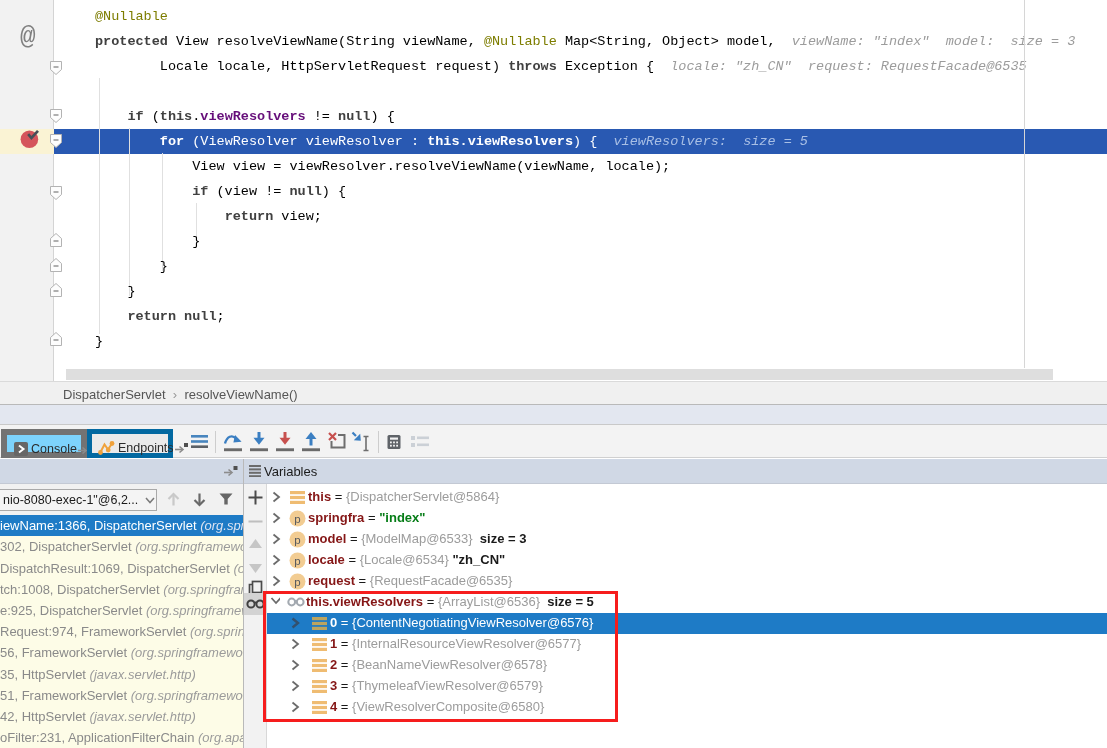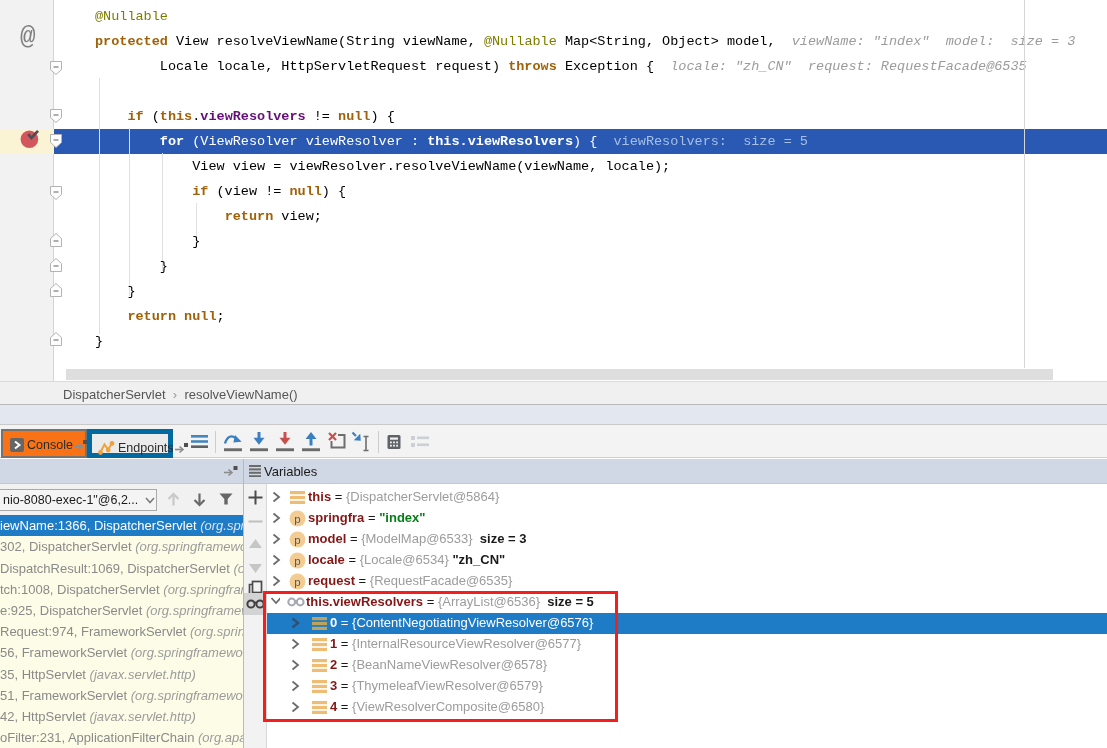--- a/index.html
+++ b/index.html
@@ -5,25 +5,25 @@
   * { margin:0; padding:0; box-sizing:border-box; }
   html,body { width:1107px; height:748px; overflow:hidden; background:#fff;
     font-family:"Liberation Sans", sans-serif; }
   #page { position:relative; width:1107px; height:748px; }
   .abs { position:absolute; }
   
   #editor { position:absolute; left:0; top:0; width:1107px; height:368px; background:#fff; }
   #gutter { position:absolute; left:0; top:0; width:54px; height:368px; background:#F2F2F2; border-right:1px solid #D4D4D4; }
   .line { position:absolute; left:95px; height:25px; line-height:25px; white-space:pre;
           font-family:"Liberation Mono", monospace; font-size:13.5px; color:#000; }
-  .kw  { color:#a16207; font-weight:bold; }
+  .kw  { color:#404040; font-weight:bold; }
   .mem { color:#660E7A; font-weight:bold; }
   .ann { color:#7D7D00; }
   .hint { color:#9C9C9C; font-style:italic; }
-  .bhint { color:#A8BFE5; }
+  .bhint { color:#A8BFE5; font-style:italic; }
   .guide { position:absolute; width:1px; background:#E0E0E0; }
   
   .fold { position:absolute; left:49px; width:14px; height:16px; }
   .frow { position:absolute; left:0; height:21px; line-height:21px; white-space:pre; color:#8A8A8A; }
   .frow i { color:#9B9B9B; }
   .vrow { position:absolute; left:41px; height:21px; line-height:21px; white-space:pre; color:#1A1A1A; }
   .vname { color:#851616; font-weight:bold; }
   .vval { color:#9C9C9C; }
   .vsz { color:#1A1A1A; font-weight:bold; }
   .chev { width:10px; height:13px; fill:none; stroke:#6B6B6B; stroke-width:1.8; }
@@ -107,21 +107,21 @@
 </div>
 
 <div class="abs" style="left:0;top:381px;width:1107px;height:24px;background:#F0F0F0;border-top:1px solid #DADADA;">
   <span class="abs" style="left:63px;top:5px;font-size:13px;color:#555;">DispatcherServlet&nbsp;&nbsp;<span style="color:#999;">›</span>&nbsp;&nbsp;resolveViewName()</span>
 </div>
 
 <div class="abs" style="left:0;top:404px;width:1107px;height:21px;background:#E3E7F0;border-top:1px solid #B9B9B9;border-bottom:1px solid #C9C9C9;"></div>
 
 <div class="abs" style="left:0;top:425px;width:1107px;height:33px;background:#F3F3F3;border-bottom:1px solid #D0D0D0;">
 
-  <div class="abs" style="left:1px;top:4px;width:86px;height:29px;background:#f97316;border:2px solid #737373;">
+  <div class="abs" style="left:1px;top:4px;width:86px;height:29px;background:#7dd3fc;border:6px solid #737373;">
     <svg class="abs" style="left:7px;top:7px;" width="14" height="14">
           <rect x="0" y="0" width="14" height="14" rx="2" fill="#666"></rect>
           <polyline points="5,3.5 9.5,7 5,10.5" fill="none" stroke="#fff" stroke-width="2"></polyline>
         </svg>
     <span class="abs" style="left:24px;top:7px;font-size:12.5px;color:#2B2B2B;">Console</span>
     <svg class="abs" style="left:71px;top:9px;" width="13" height="11">
           <line x1="0" y1="6.5" x2="7" y2="6.5" stroke="#8C8C8C" stroke-width="1.6"></line>
           <polyline points="4.5,3.5 8,6.5 4.5,9.5" fill="none" stroke="#8C8C8C" stroke-width="1.6"></polyline>
           <rect x="9" y="0" width="4" height="4" fill="#4F4F4F"></rect>
         </svg>

